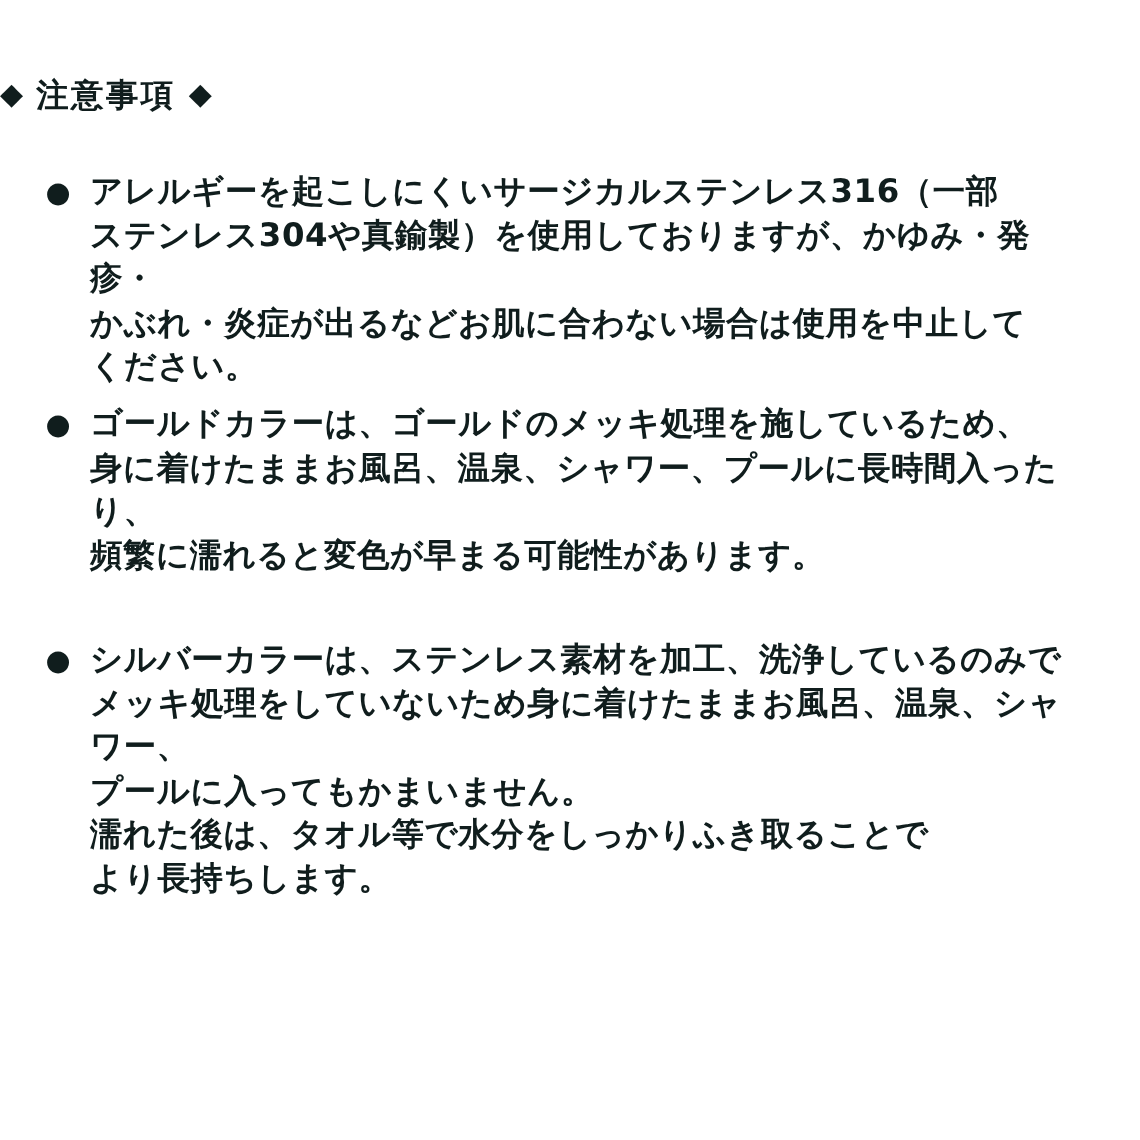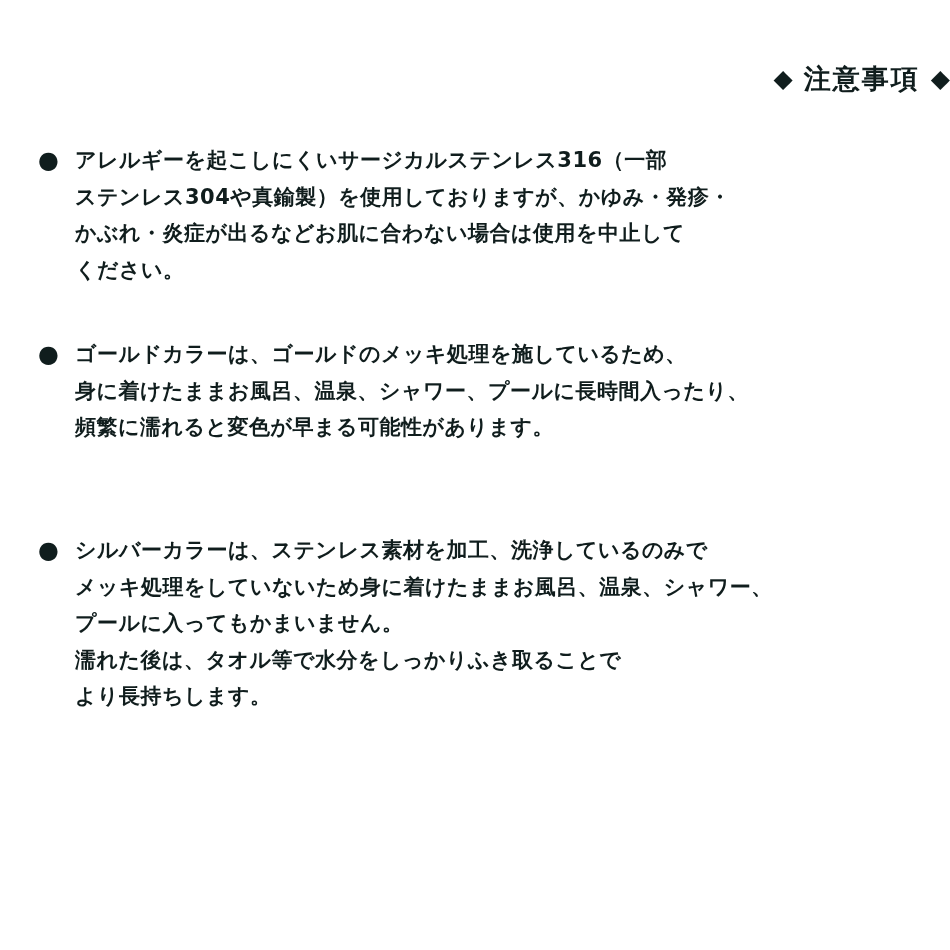--- a/index.html
+++ b/index.html
@@ -16,21 +16,21 @@
     color: #101d1d;
     -webkit-font-smoothing: antialiased;
   }
 
   
   .title {
     position: absolute;
     top: 63px;
     left: 0;
     width: 100%;
-    text-align: right;
+    text-align: left;
     font-size: 27px;
     font-weight: 700;
     letter-spacing: 2px;
     line-height: 32px;
     white-space: nowrap;
   }
   .title .diamond {
     font-size: 25px;
     letter-spacing: 0;
     display: inline-block;
@@ -60,21 +60,21 @@
 
   .bullet {
     flex: 0 0 37px;
     width: 37px;
     font-size: 24px;
     line-height: 37px;
     font-weight: 700;
   }
   .note-text {
     flex: 1 1 auto;
-    font-size: 21px;
+    font-size: 27px;
     font-weight: 700;
     line-height: 36.5px;
     letter-spacing: 0.5px;
     white-space: pre-line;
   }
 </style>
 </head>
 <body style="background: rgb(255, 255, 255); color: rgb(16, 29, 29);">
 
 <div class="title">

